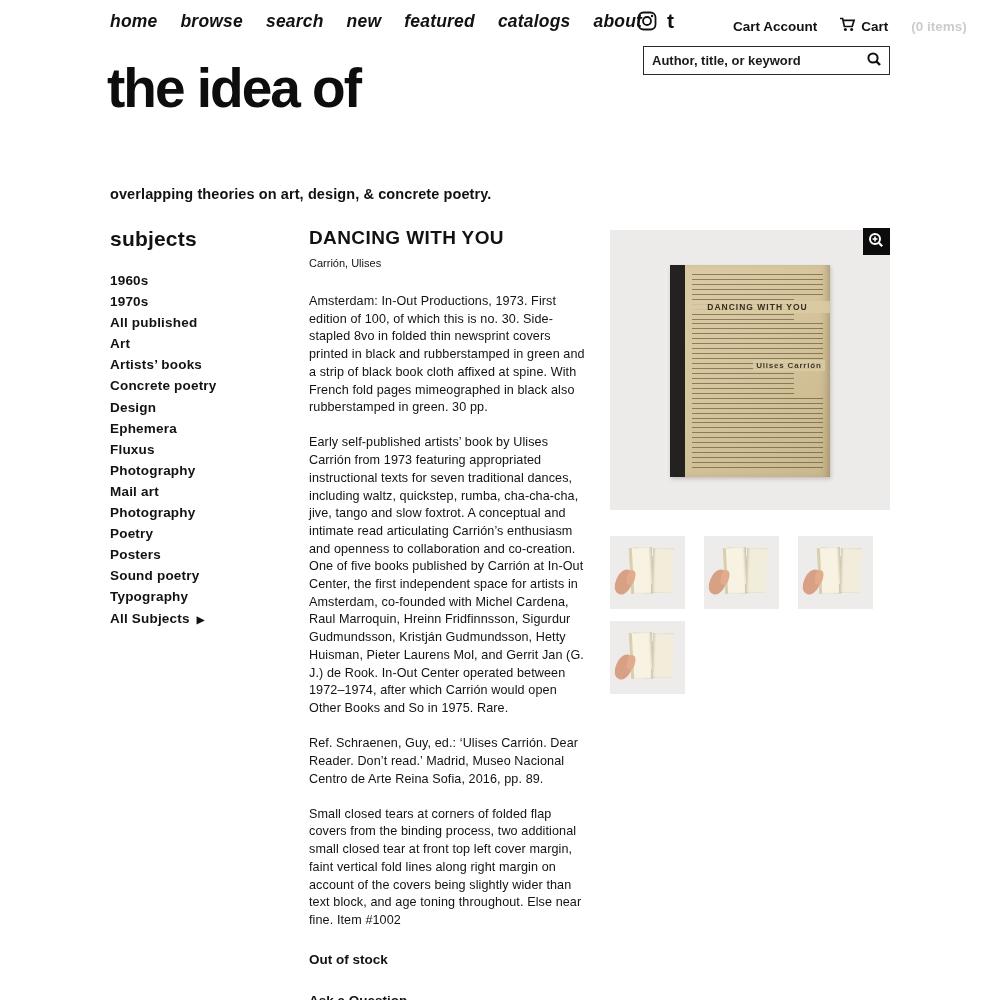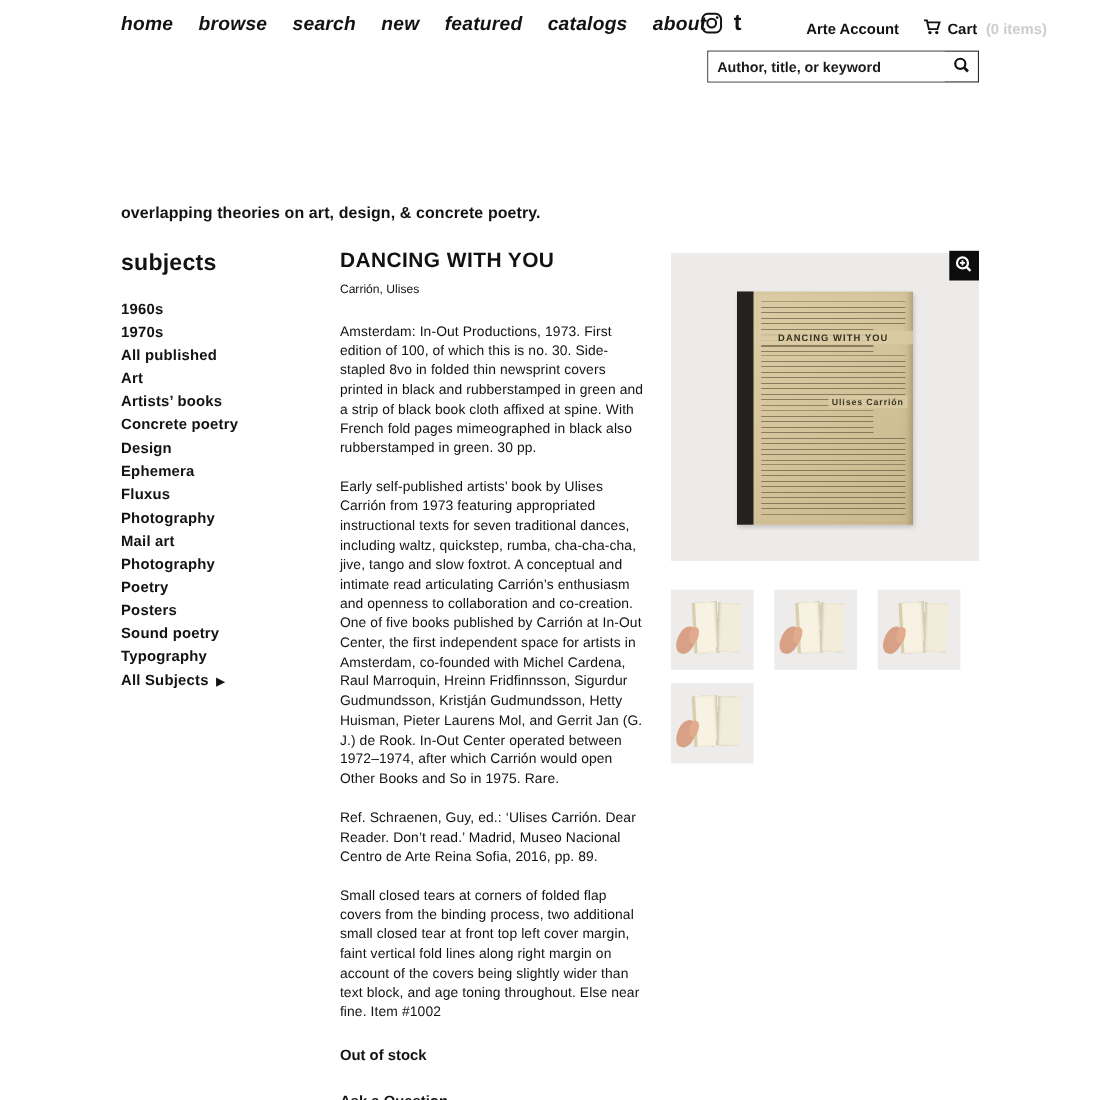--- a/index.html
+++ b/index.html
@@ -15,21 +15,21 @@
   .topnav { position:absolute; left:110px; top:11px; display:flex; gap:23px; align-items:center;
             font-size:17.5px; font-weight:600; letter-spacing:.2px;font-style:italic; }
   .social { position:absolute; left:637px; top:10px; display:flex; gap:10px; align-items:center; }
   .ig-icon svg { display:block; }
   .tumblr-glyph { font-size:21px; font-weight:800; line-height:22px; }
 
   .account-row { position:absolute; left:733px; top:17px; display:flex; align-items:center;
                  font-size:13.5px; font-weight:700; }
   .account-row .acct { margin-right:22px; }
   .cart-link { display:flex; align-items:center; gap:5px; }
-  .cart-count { color:#cccccc; font-weight:600; margin-left:3px; }
+  .cart-count { color:#cccccc; font-weight:600; margin-left:18px; }
 
   
   .search-box { position:absolute; left:643px; top:46px; width:247px; height:29px;
                 border:1px solid #2a2a2a; background:#fff; display:flex; align-items:flex-end; }
   .search-box input { flex:1; border:none; outline:none; height:100%; padding:0 8px;
                       font-family:"Liberation Sans", sans-serif; font-size:13px; font-weight:600; color:#121212; }
   .search-box input::placeholder { color:#1a1a1a; opacity:1; }
   .search-btn { width:30px; height:100%; background:none; border:none; display:flex;
                 align-items:center; justify-content:center; cursor:pointer; }
 
@@ -106,21 +106,21 @@
       <svg width="20" height="20" viewBox="0 0 20 20">
         <rect x="1.5" y="1.5" width="17" height="17" rx="5" fill="none" stroke="#111" stroke-width="1.8"></rect>
         <circle cx="10" cy="10" r="4" fill="none" stroke="#111" stroke-width="1.8"></circle>
         <circle cx="15" cy="5" r="1.2" fill="#111"></circle>
       </svg>
     </a>
     <a class="tumblr-glyph">t</a>
   </div>
 
   <div class="account-row">
-    <a class="acct">Arte Account</a>
+    <a class="acct">Cart Account</a>
     <a class="cart-link">
       <span>
         <svg width="17" height="15" viewBox="0 0 17 15">
           <path d="M1 1.5h2.6l1.8 8h7.8l1.9-6.2H4.2" fill="none" stroke="#111" stroke-width="1.7"></path>
           <circle cx="6.4" cy="12.6" r="1.5" fill="#111"></circle>
           <circle cx="12.6" cy="12.6" r="1.5" fill="#111"></circle>
         </svg>
       </span>
       <span>Cart</span>
       <span class="cart-count">(0 items)</span>
@@ -133,20 +133,21 @@
       <span>
         <svg width="16" height="16" viewBox="0 0 16 16">
           <circle cx="7" cy="7" r="4.6" fill="none" stroke="#111" stroke-width="2"></circle>
           <line x1="10.4" y1="10.4" x2="14" y2="14" stroke="#111" stroke-width="2.4"></line>
         </svg>
       </span>
     </button>
   </div>
 
   <a class="logo-block">
+    <div class="logo-line">the idea of</div>
   </a>
   <div class="tagline">overlapping theories on art, design, &amp; concrete poetry.</div>
 
   <aside class="sidebar">
     <h2>subjects</h2>
     <ul>
       <li><a>1960s</a></li>
       <li><a>1970s</a></li>
       <li><a>All published</a></li>
       <li><a>Art</a></li>

